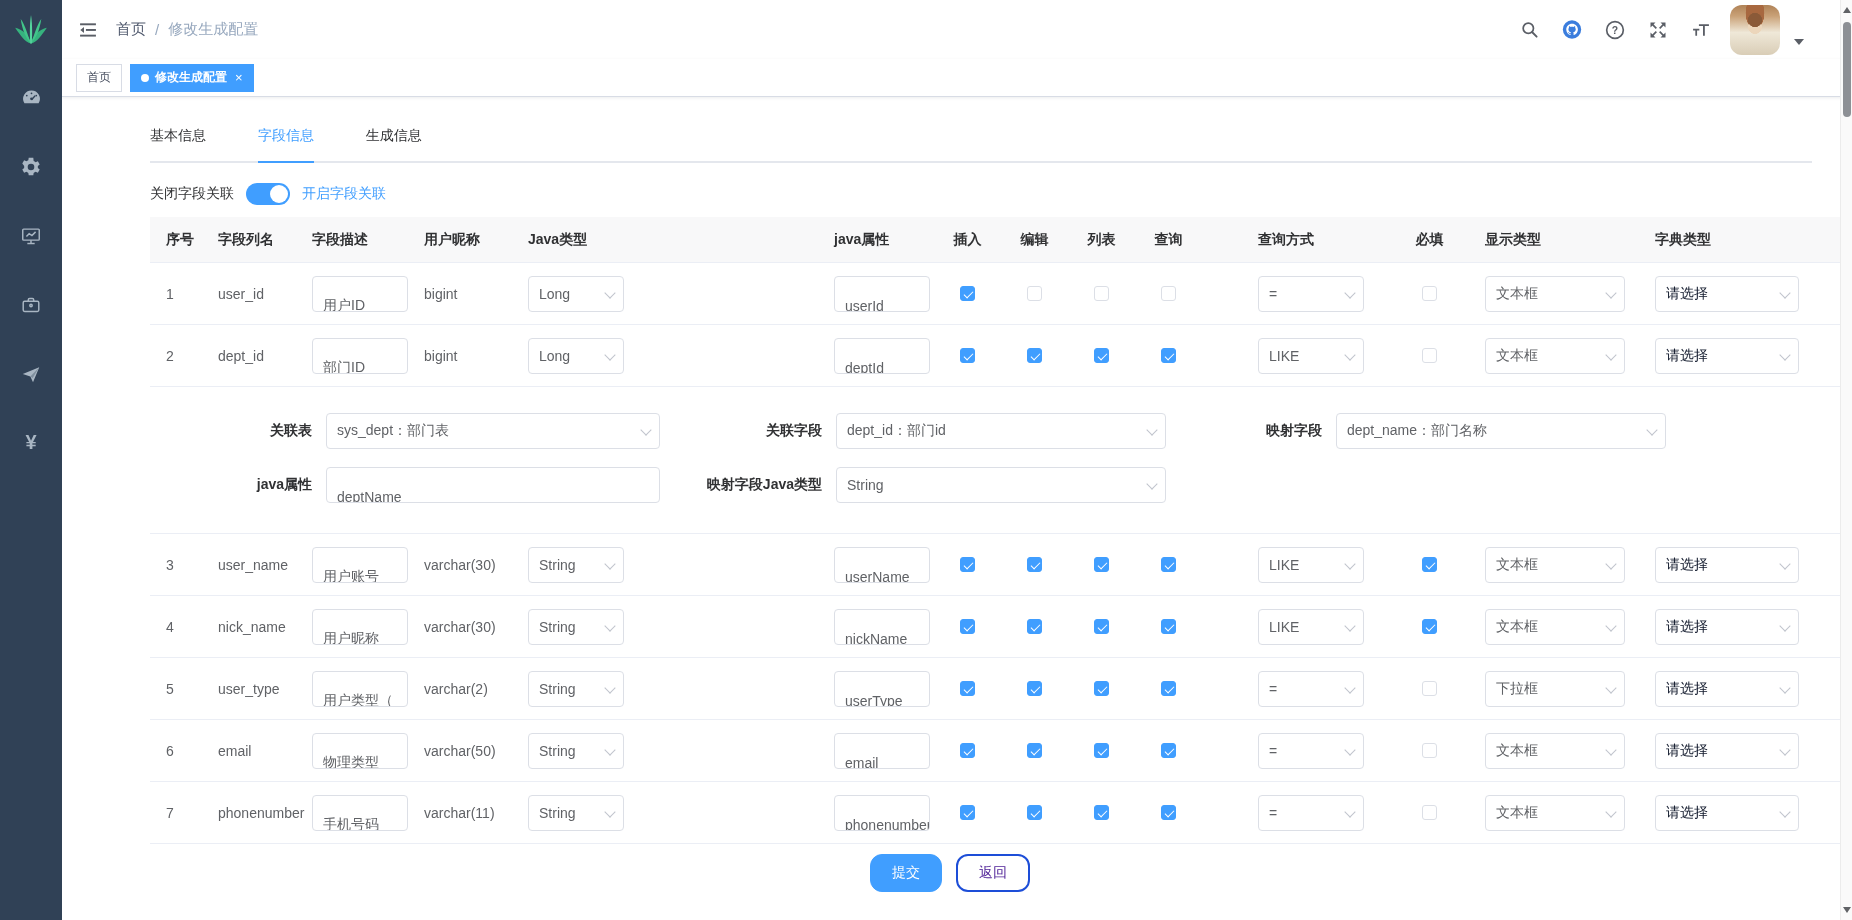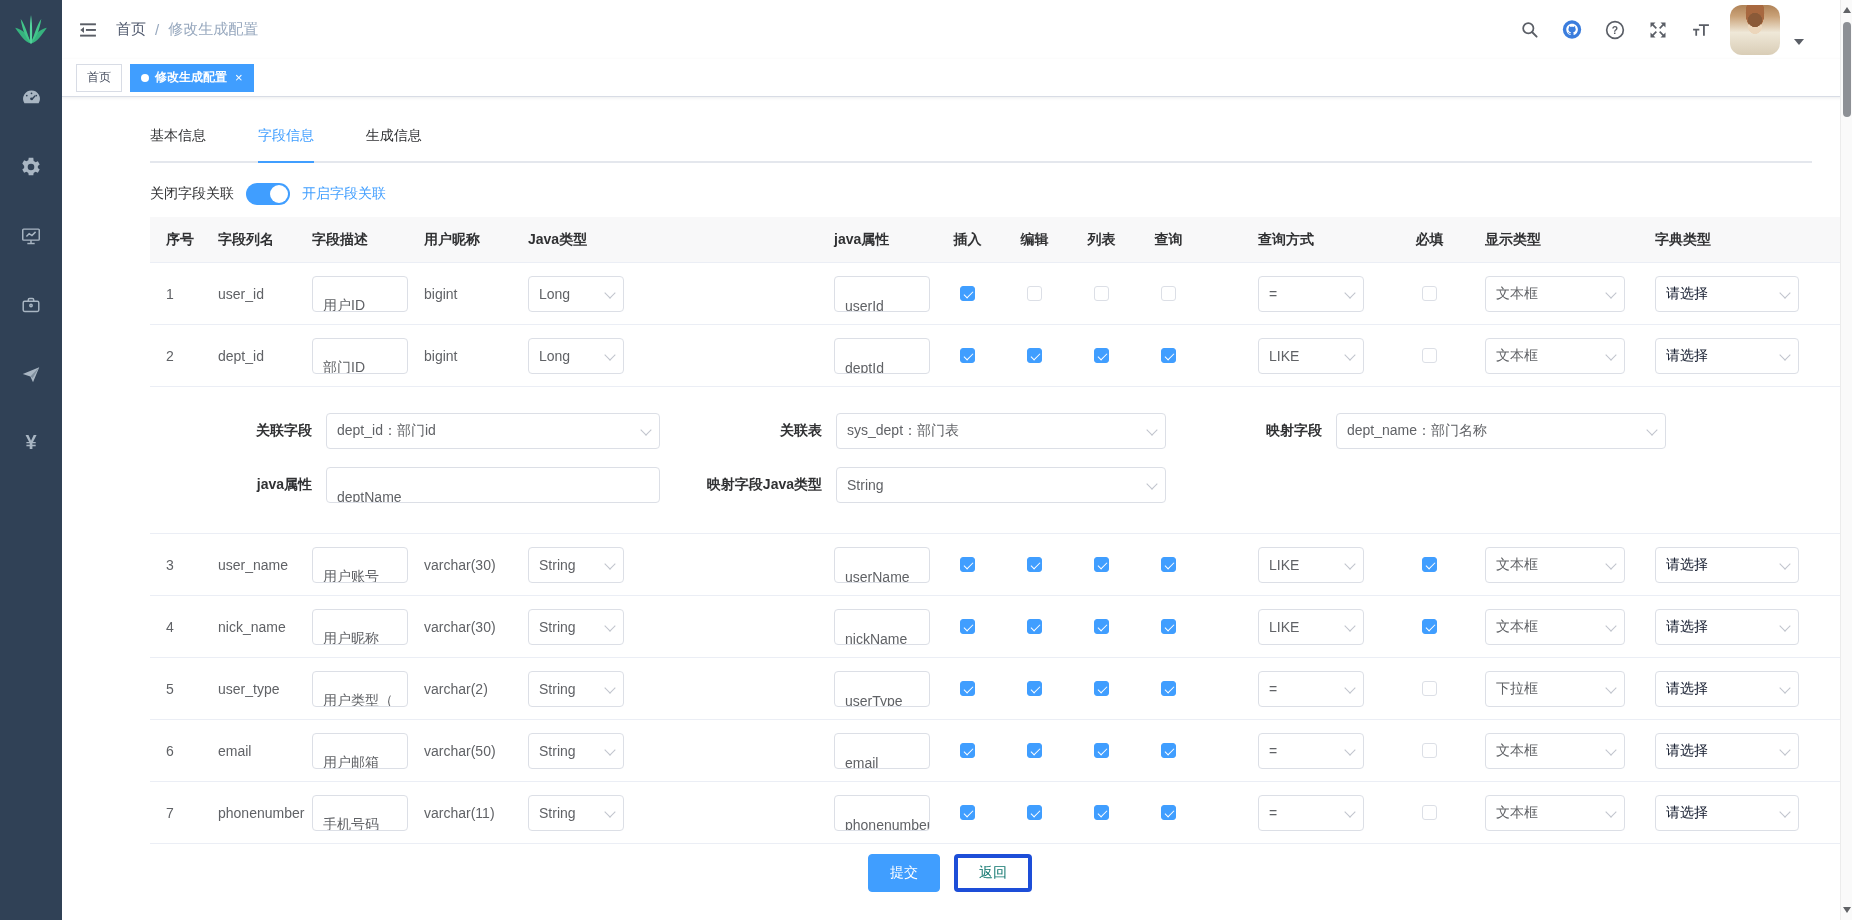--- a/index.html
+++ b/index.html
@@ -103,24 +103,24 @@
   .exp-row { display:flex; align-items:center; margin-top:12px; }
   .exp-row + .exp-row { margin-top:18px; }
   .exp-label { width:176px; text-align:right; padding-right:14px; font-weight:bold; color:#303133; }
   .exp-label.w3 { width:170px; }
   .exp-group { display:flex; align-items:center; }
   .sel.wide, .input.wide { width:334px; }
   .exp-group + .exp-group .sel.wide { width:330px; }
 
   
   .footer { width:1600px; margin:10px 0 0 88px; display:flex; justify-content:center; gap:14px; }
-  .btn { height:38px; border-radius:4px; font-size:14px; padding:0 21px; cursor:pointer;
+  .btn { height:38px; border-radius:12px; font-size:14px; padding:0 21px; cursor:pointer;
     font-family:"Liberation Sans","DejaVu Sans",sans-serif; }
   .btn-primary { background:#409eff; border:1px solid #409eff; color:#fff; }
-  .btn-plain { background:#fff; border:4px solid #1d4ed8; color:#0f766e; }
+  .btn-plain { background:#fff; border:2px solid #1d4ed8; color:#4c1d95; }
 
   
   .page-scrollbar { position:fixed; right:0; top:0; width:12px; height:920px; background:#fafafa; border-left:1px solid #ececec; z-index:40; }
   .ps-up { position:absolute; top:7px; left:2px; width:0; height:0; border-left:4px solid transparent; border-right:4px solid transparent; border-bottom:6px solid #606266; }
   .ps-down { position:absolute; bottom:7px; left:2px; width:0; height:0; border-left:4px solid transparent; border-right:4px solid transparent; border-top:6px solid #606266; }
   .ps-thumb { position:absolute; top:22px; left:2px; width:8px; height:95px; background:#8d9095; border-radius:4px; cursor:pointer; }
 </style>
 </head>
 <body>
 
@@ -432,30 +432,30 @@
           </div>
           <div class="td c-exp">
             <span class="exp-arrow">
               <i class="chev"></i>
             </span>
           </div>
         </div>
   <div class="expansion">
     <div class="exp-row">
       <div class="exp-group">
+        <span class="exp-label">关联表</span>
+        <div class="sel wide">
+          <span class="sel-text">sys_dept：部门表</span>
+                <i class="chev"></i>
+        </div>
+      </div>
+      <div class="exp-group">
         <span class="exp-label">关联字段</span>
         <div class="sel wide">
           <span class="sel-text">dept_id：部门id</span>
-                <i class="chev"></i>
-        </div>
-      </div>
-      <div class="exp-group">
-        <span class="exp-label">关联表</span>
-        <div class="sel wide">
-          <span class="sel-text">sys_dept：部门表</span>
                 <i class="chev"></i>
         </div>
       </div>
       <div class="exp-group">
         <span class="exp-label w3">映射字段</span>
         <div class="sel wide">
           <span class="sel-text">dept_name：部门名称</span>
                 <i class="chev"></i>
         </div>
       </div>
@@ -673,21 +673,21 @@
         </div>
         <div class="trow">
           <div class="td c-no">
             <span class="cell-text">6</span>
           </div>
           <div class="td c-col">
             <span class="cell-text">email</span>
           </div>
           <div class="td c-desc">
             <div class="input">
-              <span class="input-text">用户邮箱</span>
+              <span class="input-text">物理类型</span>
             </div>
           </div>
           <div class="td c-type">
             <span class="cell-text">varchar(50)</span>
           </div>
           <div class="td c-java">
             <div class="sel">
               <span class="sel-text">String</span>
               <i class="chev"></i>
             </div>

